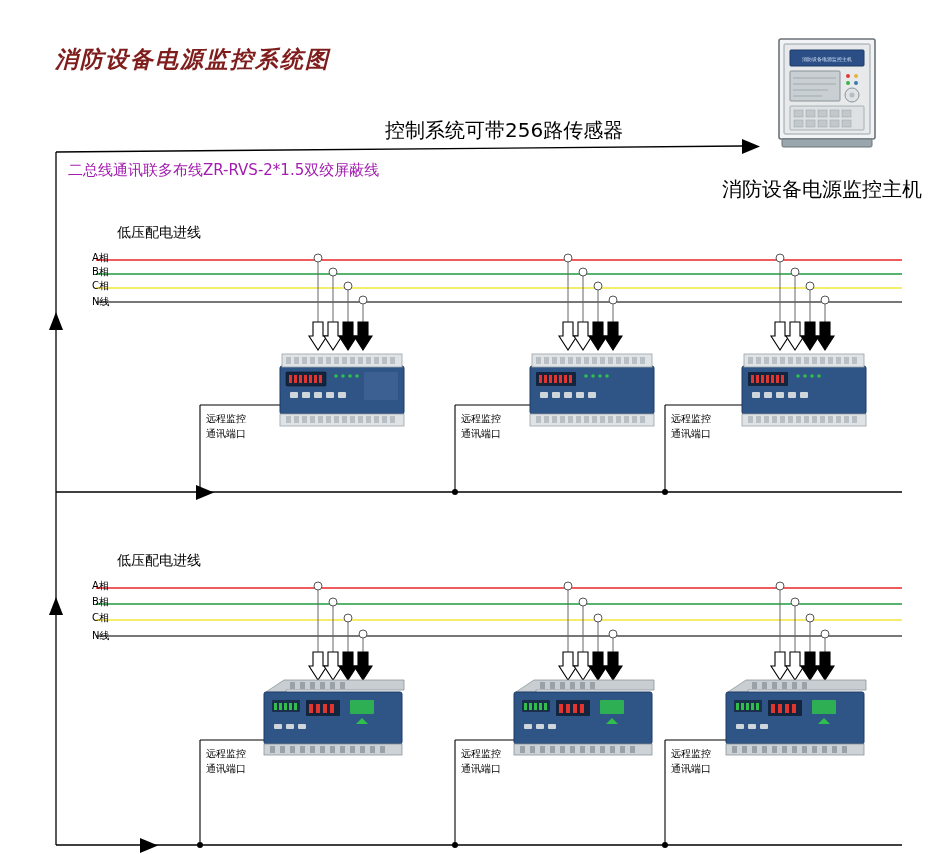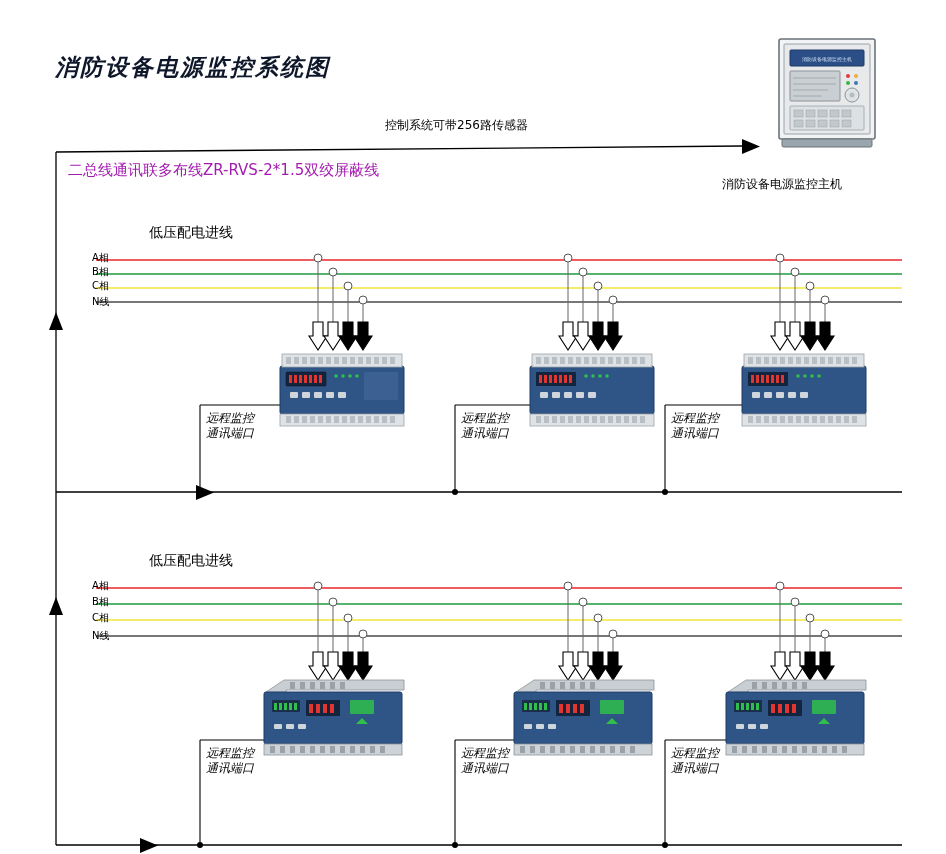--- a/index.html
+++ b/index.html
@@ -13,56 +13,54 @@
   #stage {
     position: relative;
     width: 946px;
     height: 854px;
     overflow: hidden;
     background: #ffffff;
   }
   .abs { position: absolute; }
   #title {
     left: 55px;
-    top: 52px;
+    top: 44px;
     font-size: 23px;
     font-weight: bold;
     font-style: italic;
     letter-spacing: 2px;
-    color: #0f172a;
+    color: #7f1d1d;
     white-space: nowrap;
     font-family: "DejaVu Sans", sans-serif;
     text-align: center;
   }
   .lbl {
     font-size: 14px;
     color: #000;
     white-space: nowrap;
     font-family: "DejaVu Sans", sans-serif;
-    margin-left: 32px;
   }
   .lbl-green {
     font-size: 15px;
     color: #a21caf;
     white-space: nowrap;
     font-family: "DejaVu Sans", sans-serif;
   }
   .lbl-big {
-    font-size: 12px;
+    font-size: 20px;
     color: #000;
     white-space: nowrap;
     font-family: "DejaVu Sans", sans-serif;
   }
   .lbl-sm {
-    font-size: 12px;
+    font-size: 10px;
     color: #000;
     line-height: 15px;
     white-space: nowrap;
     font-family: "DejaVu Sans", sans-serif;
-    font-style: italic;
   }
   .phase-lbl {
     font-size: 10px;
     color: #000;
     white-space: nowrap;
     font-family: "DejaVu Sans", sans-serif;
   }
   svg { display: block; }
 </style>
 </head>

